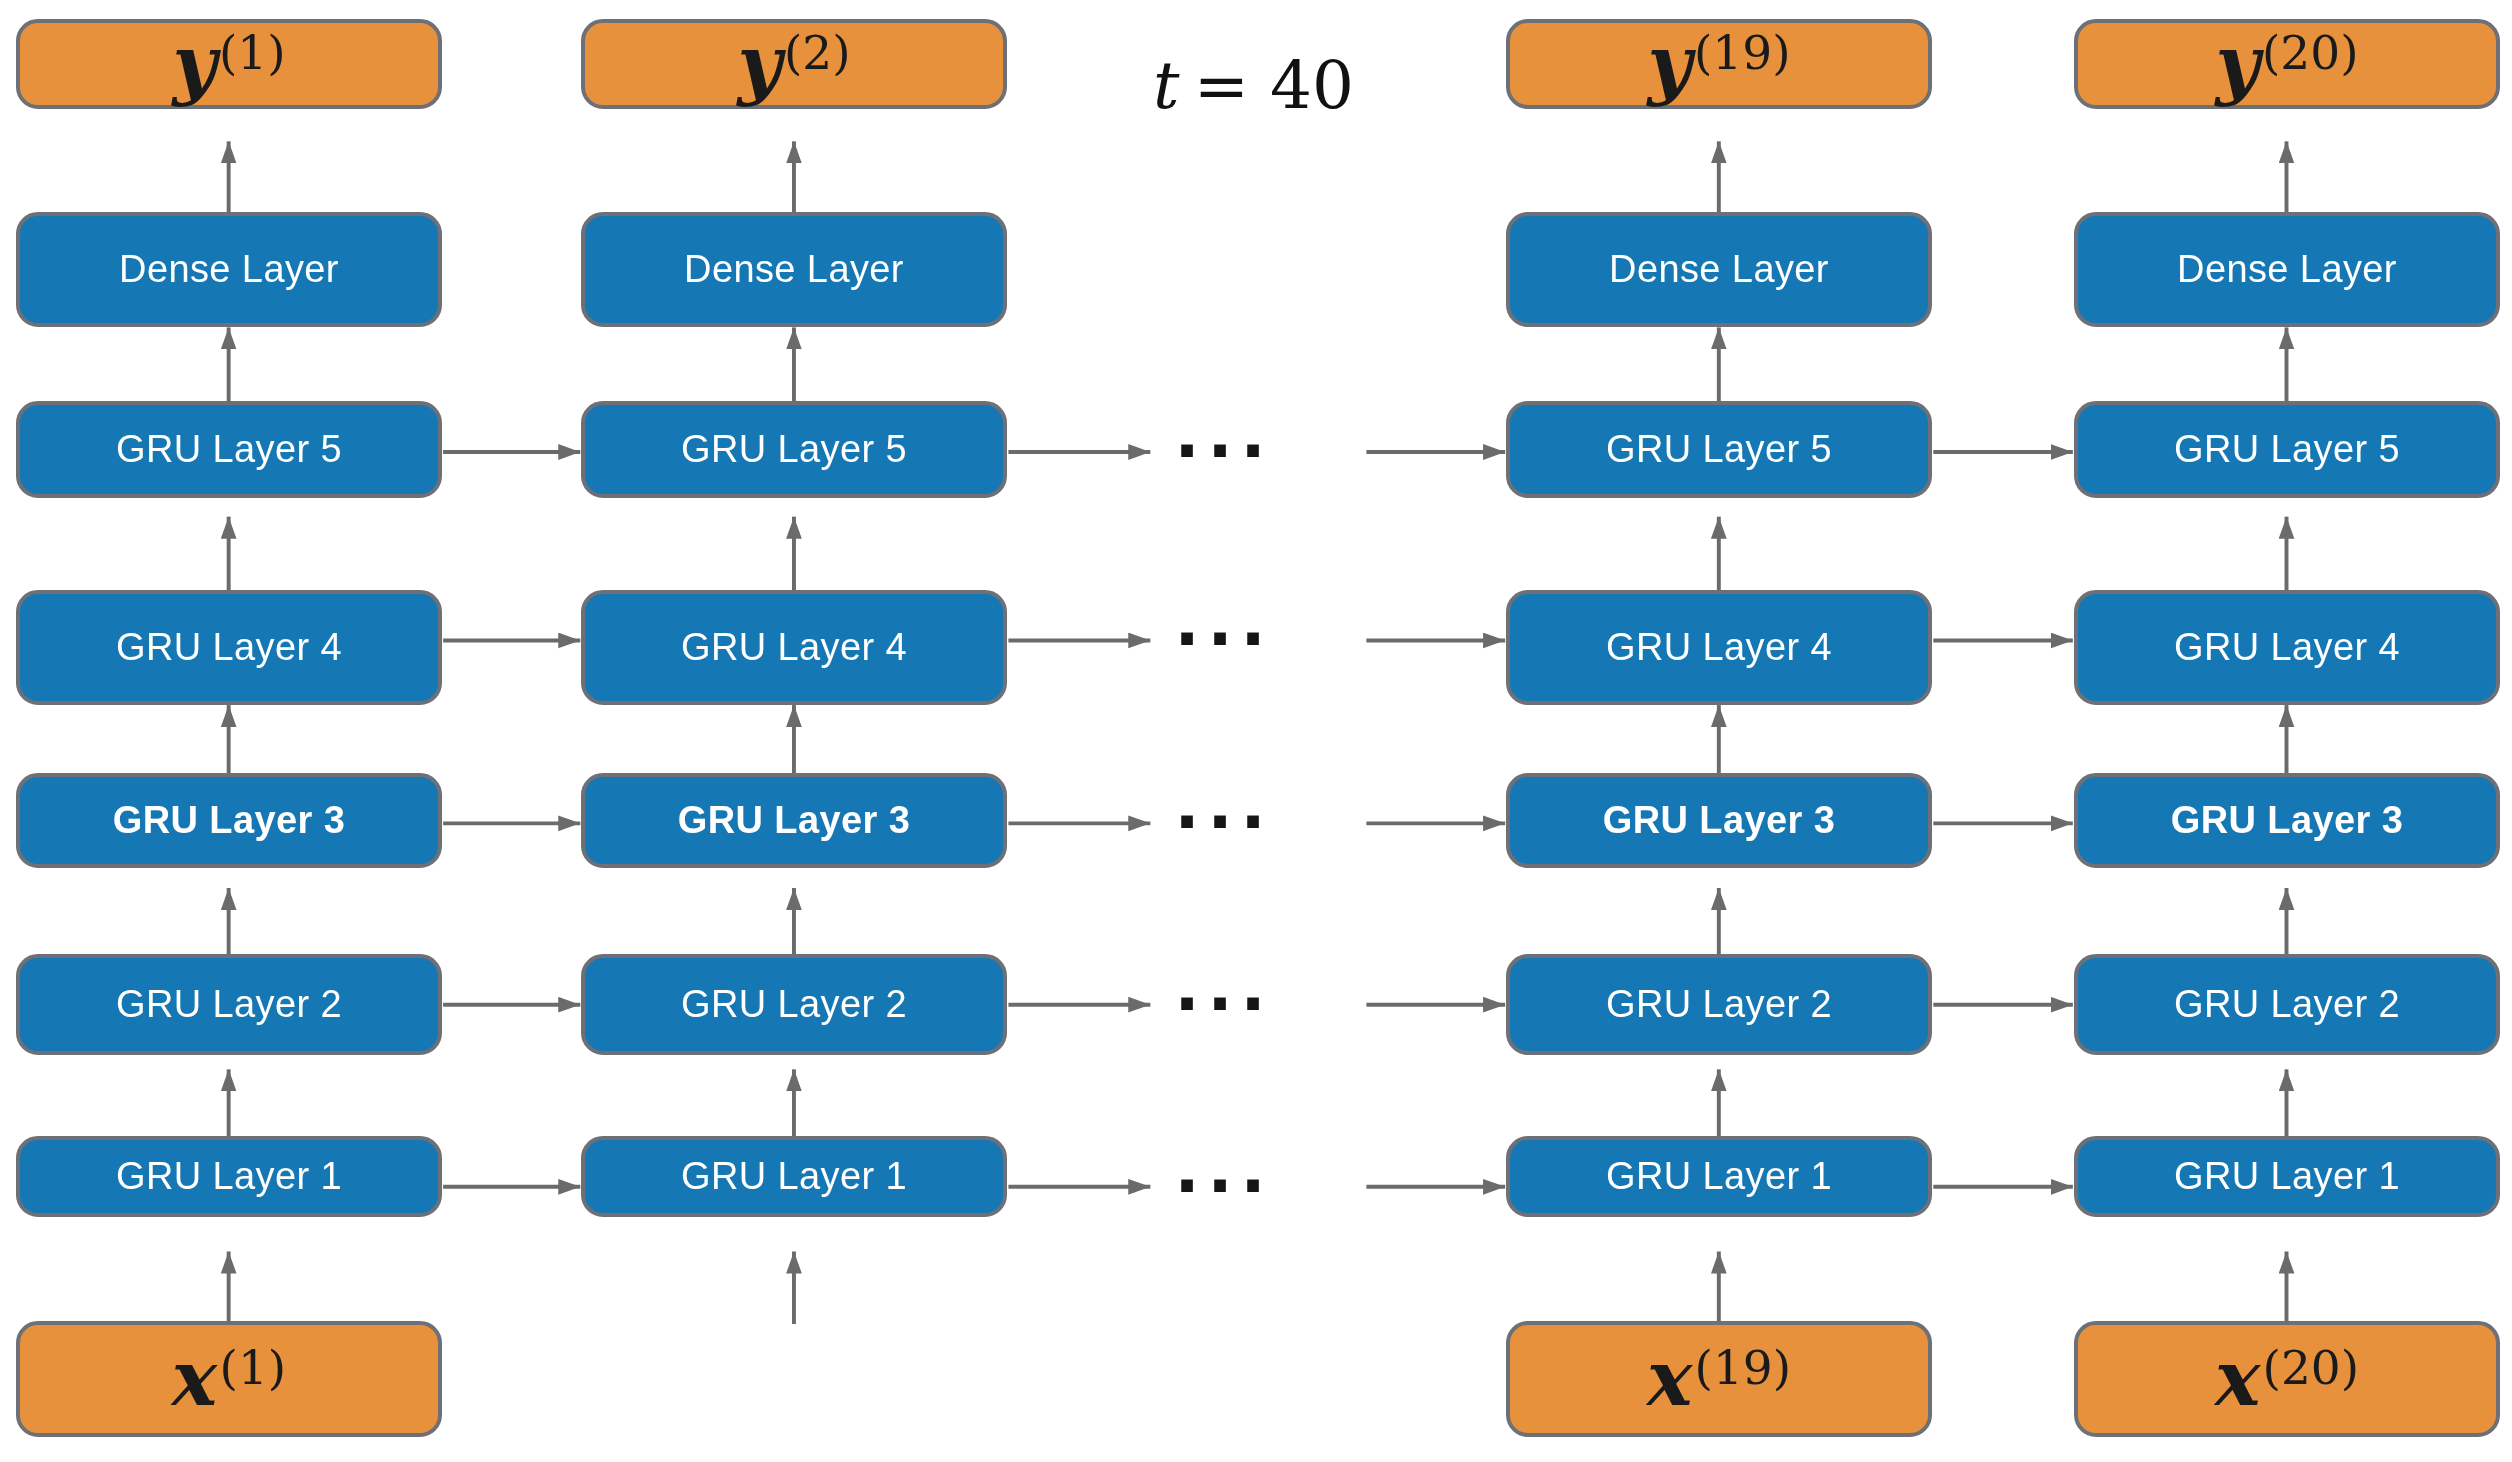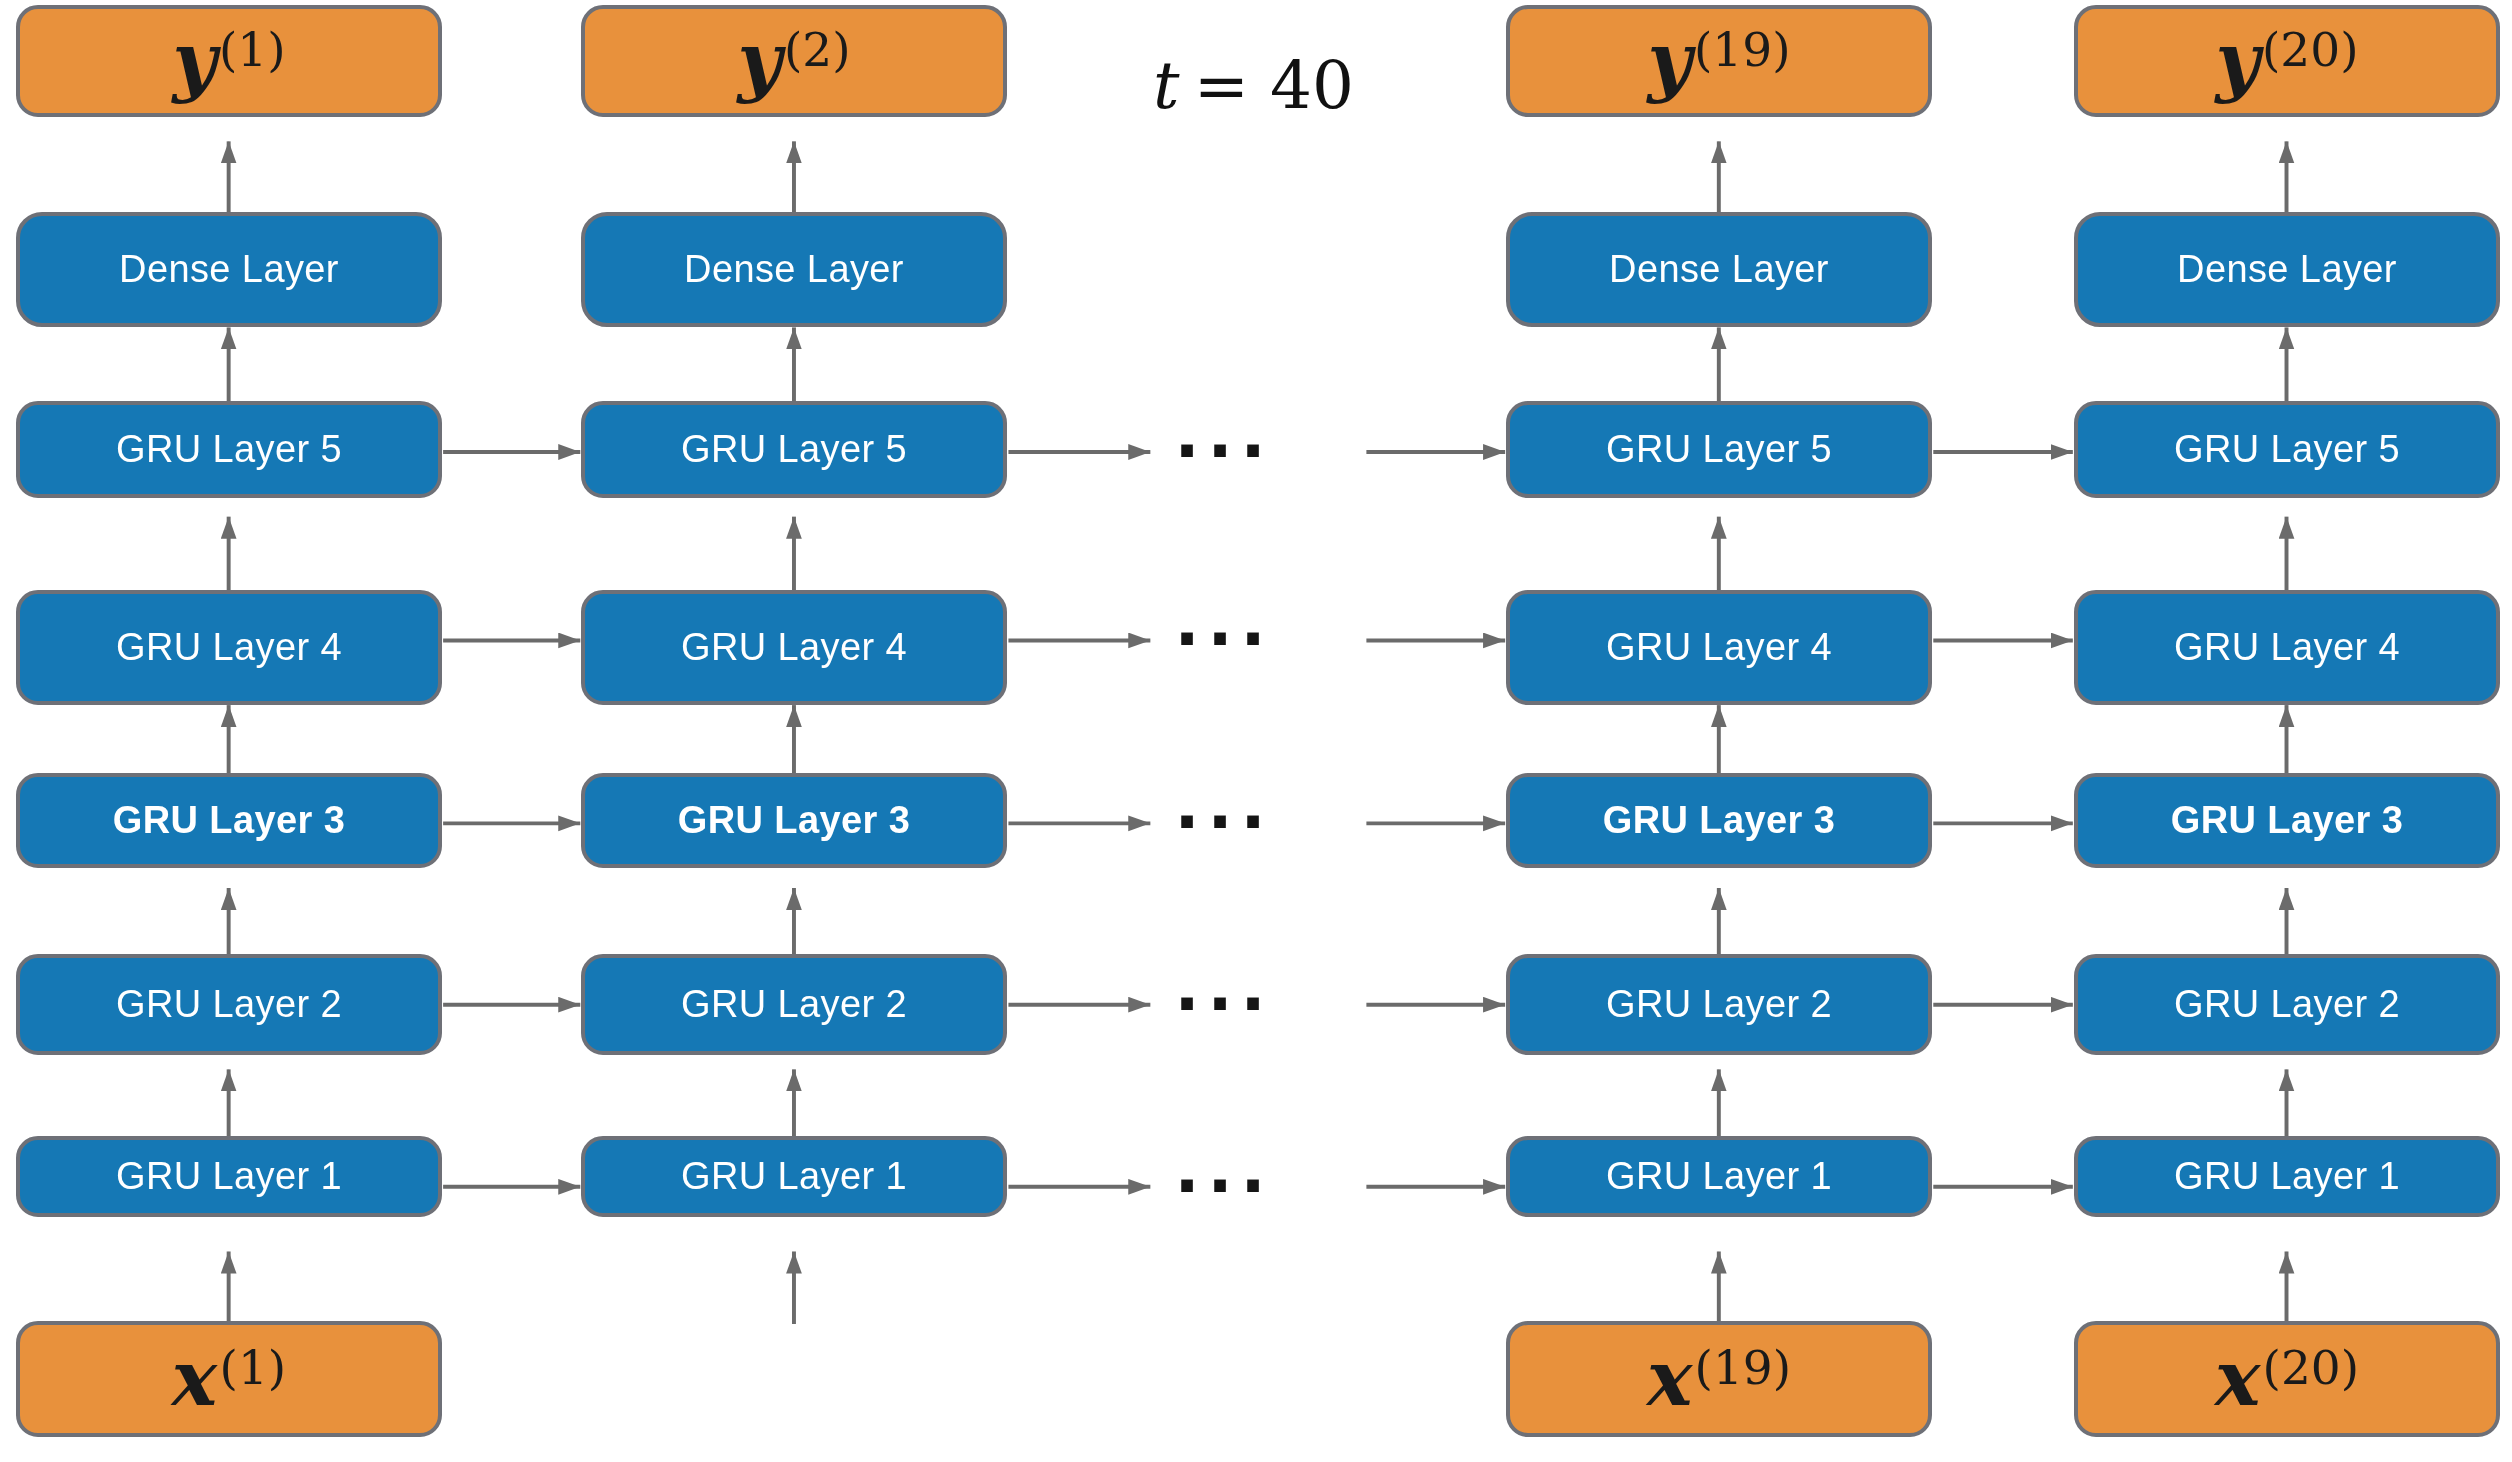--- a/index.html
+++ b/index.html
@@ -20,22 +20,22 @@
     border: 4px solid var(--border); border-radius: 22px;
     display: flex; align-items: center; justify-content: center;
   }
   .blue  { background: var(--blue); }
   .blue .layer-label { color: var(--light); font-size: 38px; letter-spacing: 0.4px; }
   .orange { background: var(--orange); }
   .orange .mlabel { color: var(--dark); font-family: "DejaVu Serif", serif; font-size: 76px; line-height: 1; }
   .mbase { font-style: italic; font-weight: 700; }
   .msup  { font-size: 47px; vertical-align: 0.45em; margin-left: 2.4px; font-weight: 400; }
 
-  .r0 { top: 5px;   height: 112px; }
-  .r1 { top: 212px;  height: 115px; border-radius: 26px; }
+  .r0 { top: 19px;   height: 90px; }
+  .r1 { top: 212px;  height: 115px; }
   .r2 { top: 401px;  height: 97px; }
   .r3 { top: 590px;  height: 115px; }
   .r4 { top: 773px;  height: 95px; font-weight: bold; }
   .r5 { top: 954px; height: 101px; }
   .r6 { top: 1136px; height: 81px; }
   .r7 { top: 1321px; height: 116px; }
   .c0 { left: 16px; } .c1 { left: 581px; } .c2 { left: 1506px; } .c3 { left: 2074px; }
 
   .dots {
     position: absolute; left: 1224px; transform: translate(-50%, -50%);

